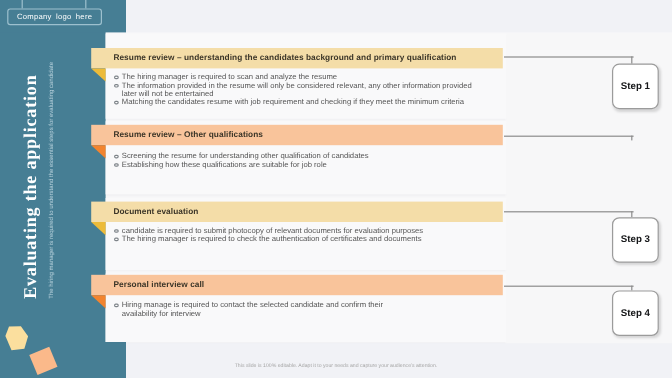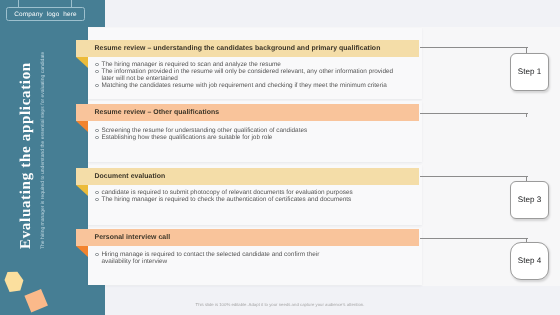--- a/index.html
+++ b/index.html
@@ -31,21 +31,21 @@
   .tri{position:absolute;left:0;top:16.6px;width:0;height:0;border-left:12px solid transparent;}
   .bartxt{position:absolute;left:18.5px;top:0;right:0;height:16.6px;display:flex;align-items:center;
           font-size:6.9px;letter-spacing:0.06px;font-weight:bold;color:#3b3528;white-space:nowrap;}
   .bullets{position:absolute;left:101.5px;}
   .bullet{position:relative;font-size:6.4px;color:#555555;line-height:7.1px;}
   .bullet:before{content:"";position:absolute;left:-6.2px;top:2.0px;width:3.2px;height:3.2px;
      box-sizing:border-box;border:0.7px solid #7e8489;border-radius:50%;background:#ffffff;}
 
   .step{position:absolute;width:39px;height:38.4px;box-sizing:border-box;border:0.8px solid #9b9b9b;
         border-radius:6px;background:#fff;display:flex;align-items:center;justify-content:center;
-        font-size:8.1px;font-weight:normal;color:#17181a;box-shadow:1px 1.5px 2.2px rgba(0,0,0,.14);}
+        font-size:8.1px;font-weight:bold;color:#17181a;box-shadow:1px 1.5px 2.2px rgba(0,0,0,.14);}
   .hline{position:absolute;height:0.8px;background:#8c8c8c;}
   .vline{position:absolute;width:0.8px;background:#8c8c8c;}
 
   .footer{position:absolute;left:0;top:302px;width:560px;text-align:center;font-size:4.3px;color:#a6a6a6;}
 </style>
 </head>
 <body>
 
 <div class="slide">
 
@@ -112,16 +112,16 @@
 
   <div class="hline" style="left:419.5px;top:112.8px;width:108px;"></div>
   <div class="vline" style="left:526.3px;top:112.8px;height:4.5px;"></div>
 
   <div class="hline" style="left:419.5px;top:175.9px;width:108px;"></div>
   <div class="vline" style="left:526.3px;top:175.9px;height:5px;"></div>
   <div class="step" style="left:510px;top:180.5px;">Step 3</div>
 
   <div class="hline" style="left:419.5px;top:237.9px;width:108px;"></div>
   <div class="vline" style="left:526.3px;top:237.9px;height:4.5px;"></div>
-  <div class="step" style="left:510px;top:241.8px;border-radius:11px;">Step 4</div>
+  <div class="step" style="left:510px;top:241.8px;">Step 4</div>
 
   <div class="footer">This slide is 100% editable. Adapt it to your needs and capture your audience’s attention.</div>
 </div>
 
 </body></html>

